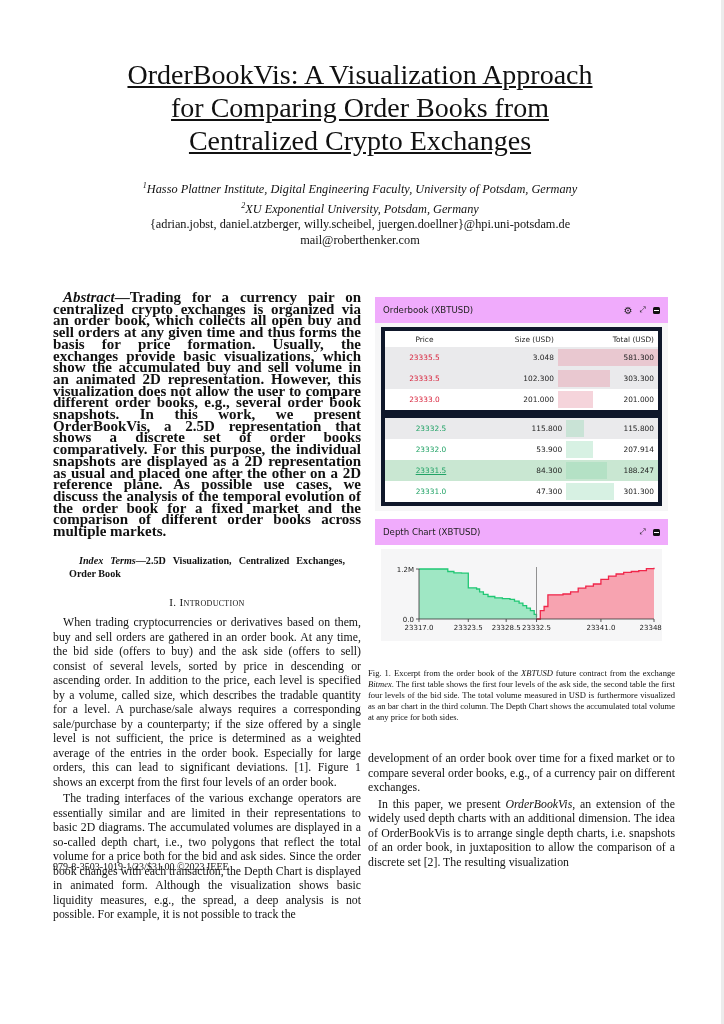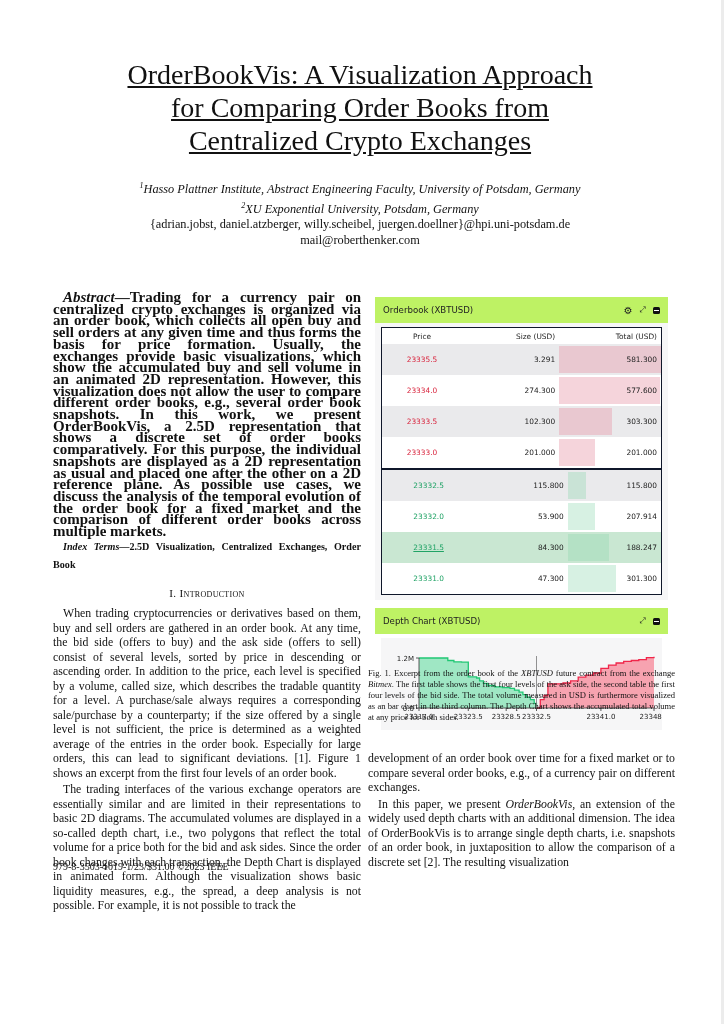--- a/index.html
+++ b/index.html
@@ -5,43 +5,43 @@
   html, body { margin: 0; padding: 0; background: #ffffff; }
   body { width: 724px; height: 1024px; position: relative; overflow: hidden; font-family: "Liberation Serif", serif; color: #111; }
   .right-edge { position: absolute; right: 0; top: 0; width: 3px; height: 1024px; background: #ececec; }
   .title { position: absolute; left: 60px; width: 600px; top: 58px; text-align: center; font-size: 28px; line-height: 33px; text-decoration: underline; }
   .authors { position: absolute; left: 60px; width: 600px; top: 178px; text-align: center; font-size: 12.3px; line-height: 15.5px; }
   .authors sup { font-size: 8px; }
   .authors .aff { font-style: italic; }
   .col-left { position: absolute; left: 53px; width: 308px; top: 292px; font-size: 11.1px; line-height: 13.4px; text-align: justify; }
   .abstract { font-weight: bold; font-size: 15px; line-height: 11.7px; text-indent: 10px; margin: 0; }
   .abstract i, .index i { font-weight: bold; }
-  .index { font-weight: bold; font-size: 10.15px; line-height: 18px; text-indent: 10px; margin: 0; }
+  .index { font-weight: bold; font-size: 10.15px; line-height: 13px; text-indent: 10px; margin: 16px; }
   .section-head { text-align: center; font-size: 11.2px; margin: 13px 0 6px; letter-spacing: 0.3px; }
   .section-head .sc { font-variant: small-caps; }
   .para { text-indent: 10px; margin: 0 0 2px; font-size: 11.8px; line-height: 14.5px; }
   .footer-copy { position: absolute; left: 53px; top: 861px; font-size: 10px; }
   .col-right { position: absolute; left: 368px; width: 307px; top: 751px; font-size: 11.8px; line-height: 14.5px; text-align: justify; }
   .col-right .para { text-indent: 10px; }
   .col-right .first { text-indent: 0; }
 
   
   .fig { position: absolute; left: 375px; top: 297px; width: 293px; font-family: "DejaVu Sans", sans-serif; }
   .panel { background: #fff; border-radius: 2px; }
-  .panel-head { background: #bef264; height: 26px; display: flex; align-items: center; justify-content: space-between; padding: 0 8px; font-size: 8.6px; color: #222; }
+  .panel-head { background: #f0abfc; height: 26px; display: flex; align-items: center; justify-content: space-between; padding: 0 8px; font-size: 8.6px; color: #222; }
   .panel-head .icons { display: flex; gap: 7px; align-items: center; font-size: 9px; }
   .ico-gear { font-size: 10px; }
   .ico-expand { font-size: 8px; }
   .ico-min { width: 7px; height: 7px; background: #111; border-radius: 1.5px; position: relative; }
   .ico-min::after { content: ""; position: absolute; left: 1px; right: 1px; top: 3px; height: 1px; background: #fff; }
   .ob-body { background: #f6f6f7; padding: 4px 6px 5px; }
-  table.ob { width: 100%; border-collapse: collapse; background: #fff; border: 1px solid #0f172a; font-size: 7.4px; }
+  table.ob { width: 100%; border-collapse: collapse; background: #fff; border: 4px solid #0f172a; font-size: 7.4px; }
   table.ob th { font-weight: normal; text-align: right; height: 16px; padding: 0 4px; color: #222; background: #fff; }
   table.ob th.price, table.ob td.price { text-align: center; }
-  table.ob td { height: 31px; padding: 0 4px; text-align: right; color: #222; }
+  table.ob td { height: 21px; padding: 0 4px; text-align: right; color: #222; }
   table.ob tr.alt td { background: #eaeaec; }
   table.ob td.ask { color: #d9263f; }
   table.ob td.bid { color: #21a366; }
   td.totalcell { position: relative; }
   td.totalcell .bar { position: absolute; left: 0; top: 2px; bottom: 2px; }
   td.totalcell span.val { position: relative; }
   .bar.ask-bar { background: rgba(232, 160, 175, 0.45); }
   .bar.bid-bar { background: rgba(140, 215, 175, 0.35); }
   tr.hl td { background: #c9e7d2 !important; }
   tr.hl td.bid { text-decoration: underline; }
@@ -62,21 +62,21 @@
 
 <div class="right-edge"></div>
 
 <div class="title">
   <div>OrderBookVis: A Visualization Approach</div>
   <div>for Comparing Order Books from</div>
   <div>Centralized Crypto Exchanges</div>
 </div>
 
 <div class="authors">
-  <div class="aff"><sup>1</sup><span>Hasso Plattner Institute, Abstract Engineering Faculty, University of Potsdam, Germany</span></div>
+  <div class="aff"><sup>1</sup><span>Hasso Plattner Institute, Digital Engineering Faculty, University of Potsdam, Germany</span></div>
   <div class="aff"><sup>2</sup><span>XU Exponential University, Potsdam, Germany</span></div>
   <div>{adrian.jobst, daniel.atzberger, willy.scheibel, juergen.doellner}@hpi.uni-potsdam.de</div>
   <div>mail@roberthenker.com</div>
 </div>
 
 <div class="col-left">
   <p class="abstract"><i>Abstract</i><span>—Trading for a currency pair on centralized crypto exchanges is organized via an order book, which collects all open buy and sell orders at any given time and thus forms the basis for price formation. Usually, the exchanges provide basic visualizations, which show the accumulated buy and sell volume in an animated 2D representation. However, this visualization does not allow the user to compare different order books, e.g., several order book snapshots. In this work, we present OrderBookVis, a 2.5D representation that shows a discrete set of order books comparatively. For this purpose, the individual snapshots are displayed as a 2D representation as usual and placed one after the other on a 2D reference plane. As possible use cases, we discuss the analysis of the temporal evolution of the order book for a fixed market and the comparison of different order books across multiple markets.</span></p>
   <p class="index"><i>Index Terms</i><span>—2.5D Visualization, Centralized Exchanges, Order Book</span></p>
   <div class="section-head"><span>I.</span> <span class="sc">Introduction</span></div>
   <p class="para">When trading cryptocurrencies or derivatives based on them, buy and sell orders are gathered in an order book. At any time, the bid side (offers to buy) and the ask side (offers to sell) consist of several levels, sorted by price in descending or ascending order. In addition to the price, each level is specified by a volume, called size, which describes the tradable quantity for a level. A purchase/sale always requires a corresponding sale/purchase by a counterparty; if the size offered by a single level is not sufficient, the price is determined as a weighted average of the entries in the order book. Especially for large orders, this can lead to significant deviations. [1]. Figure 1 shows an excerpt from the first four levels of an order book.</p>
@@ -100,27 +100,22 @@
         <thead>
           <tr>
             <th class="price">Price</th>
             <th>Size (USD)</th>
             <th>Total (USD)</th>
           </tr>
         </thead>
         <tbody id="ask-rows">
             <tr class="alt">
               <td class="price ask">23335.5</td>
-              <td>3.291</td>
+              <td>3.048</td>
               <td class="totalcell"><div class="bar ask-bar" style="width: 100%;"></div><span class="val">581.300</span></td>
-            </tr>
-            <tr>
-              <td class="price ask">23334.0</td>
-              <td>274.300</td>
-              <td class="totalcell"><div class="bar ask-bar" style="width: 99%;"></div><span class="val">577.600</span></td>
             </tr>
             <tr class="alt">
               <td class="price ask">23333.5</td>
               <td>102.300</td>
               <td class="totalcell"><div class="bar ask-bar" style="width: 52%;"></div><span class="val">303.300</span></td>
             </tr>
             <tr>
               <td class="price ask">23333.0</td>
               <td>201.000</td>
               <td class="totalcell"><div class="bar ask-bar" style="width: 35%;"></div><span class="val">201.000</span></td>

